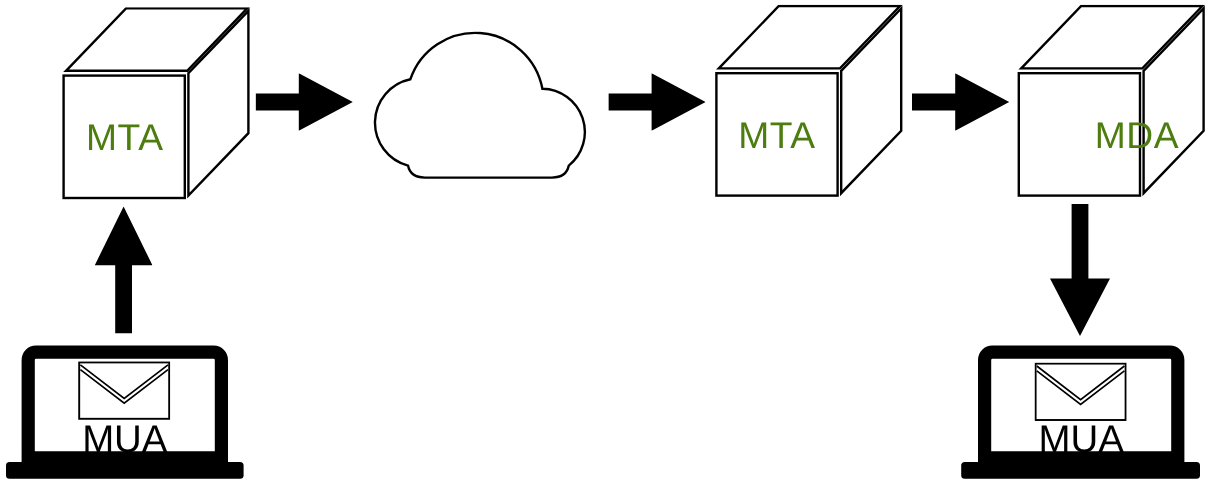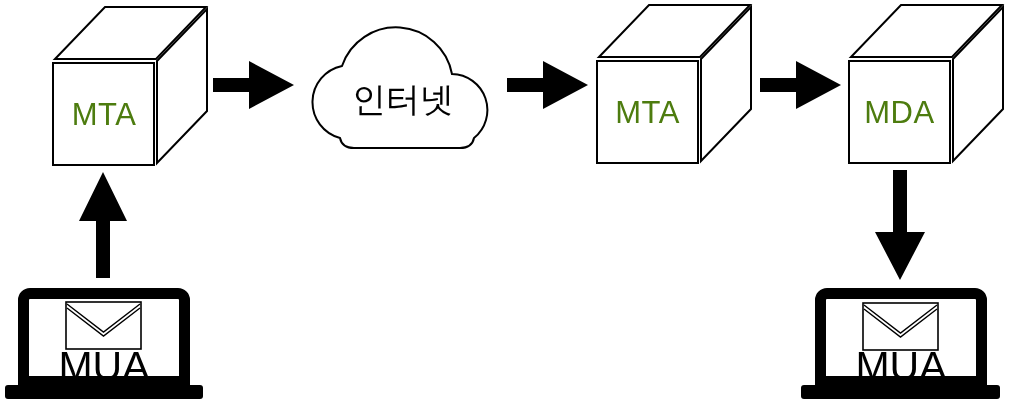--- a/index.html
+++ b/index.html
@@ -18,21 +18,21 @@
     color:#4d7c0f;
   }
   .cloud-label{
     display:flex;align-items:center;justify-content:center;
     font-size:34px;line-height:1;
     padding-top:20px;box-sizing:border-box;
     color:#000;
   }
   .mua-label{
     display:flex;align-items:center;justify-content:center;
-    font-size:41px;line-height:1;
+    font-size:32px;line-height:1;
     color:#000;
   }
   .laptop-screen{
     box-sizing:border-box;
     border:11px solid #000;
     border-radius:12px 12px 0 0;
     background:#fff;
   }
   .laptop-base{
     background:#000;
@@ -59,21 +59,20 @@
 
   <svg class="abs" style="left:298px;top:26px;" width="210" height="126" viewBox="0 0 210 126">
     <path d="M 42,112
              A 37 37 0 0 1 44,40
              A 57 57 0 0 1 154,48
              A 36 36 0 0 1 176,112
              Q 174,122 162,122
              L 56,122
              Q 44,122 42,112 Z" fill="#fff" stroke="#000" stroke-width="2"></path>
   </svg>
-  <div class="abs cloud-label" style="left:298px;top:26px;width:210px;height:126px;">인터넷</div>
 
   <svg class="abs" style="left:507px;top:61px;" width="81" height="48" viewBox="0 0 81 48">
     <polygon points="0,17 36,17 36,0 81,24 36,48 36,31 0,31" fill="#000"></polygon>
   </svg>
 
   <svg class="abs" style="left:594px;top:4px;" width="160" height="164" viewBox="0 0 160 164">
     <polygon points="5,53 55,1 156,1 106,53" fill="#fff" stroke="#000" stroke-width="2"></polygon>
     <polygon points="107,55 157,3 157,105 107,157" fill="#fff" stroke="#000" stroke-width="2"></polygon>
     <rect x="3" y="57" width="101" height="102" fill="#fff" stroke="#000" stroke-width="2"></rect>
   </svg>
@@ -81,21 +80,21 @@
 
   <svg class="abs" style="left:760px;top:61px;" width="81" height="48" viewBox="0 0 81 48">
     <polygon points="0,17 36,17 36,0 81,24 36,48 36,31 0,31" fill="#000"></polygon>
   </svg>
 
   <svg class="abs" style="left:846px;top:4px;" width="160" height="164" viewBox="0 0 160 164">
     <polygon points="5,53 55,1 156,1 106,53" fill="#fff" stroke="#000" stroke-width="2"></polygon>
     <polygon points="107,55 157,3 157,105 107,157" fill="#fff" stroke="#000" stroke-width="2"></polygon>
     <rect x="3" y="57" width="101" height="102" fill="#fff" stroke="#000" stroke-width="2"></rect>
   </svg>
-  <div class="abs node-label" style="left:849px;top:61px;width:101px;height:102px;">MDA</div>
+  <div class="abs node-label" style="left:897px;top:61px;width:101px;height:102px;">MDA</div>
 
   <svg class="abs" style="left:79px;top:172px;" width="48" height="106" viewBox="0 0 48 106">
     <polygon points="24,0 48,49 31,49 31,106 17,106 17,49 0,49" fill="#000"></polygon>
   </svg>
 
   <svg class="abs" style="left:875px;top:170px;" width="50" height="110" viewBox="0 0 50 110">
     <polygon points="18,0 32,0 32,62 50,62 25,110 0,62 18,62" fill="#000"></polygon>
   </svg>
 
   <div class="abs laptop-screen" style="left:18px;top:288px;width:172px;height:99px;"></div>

